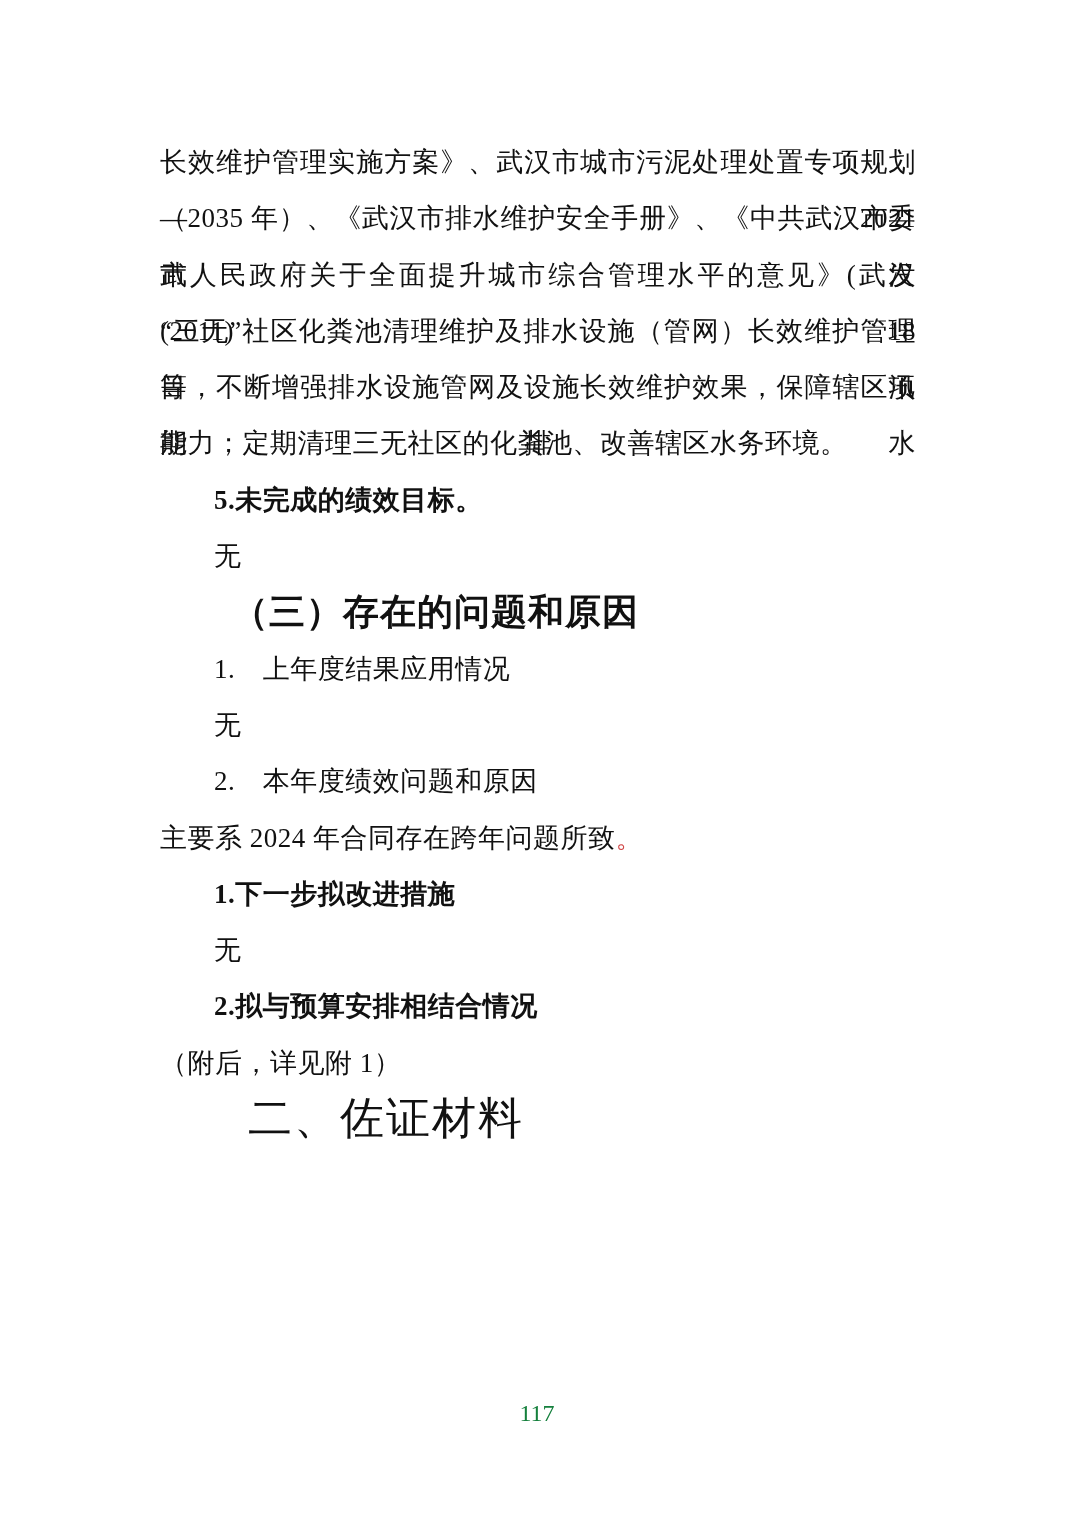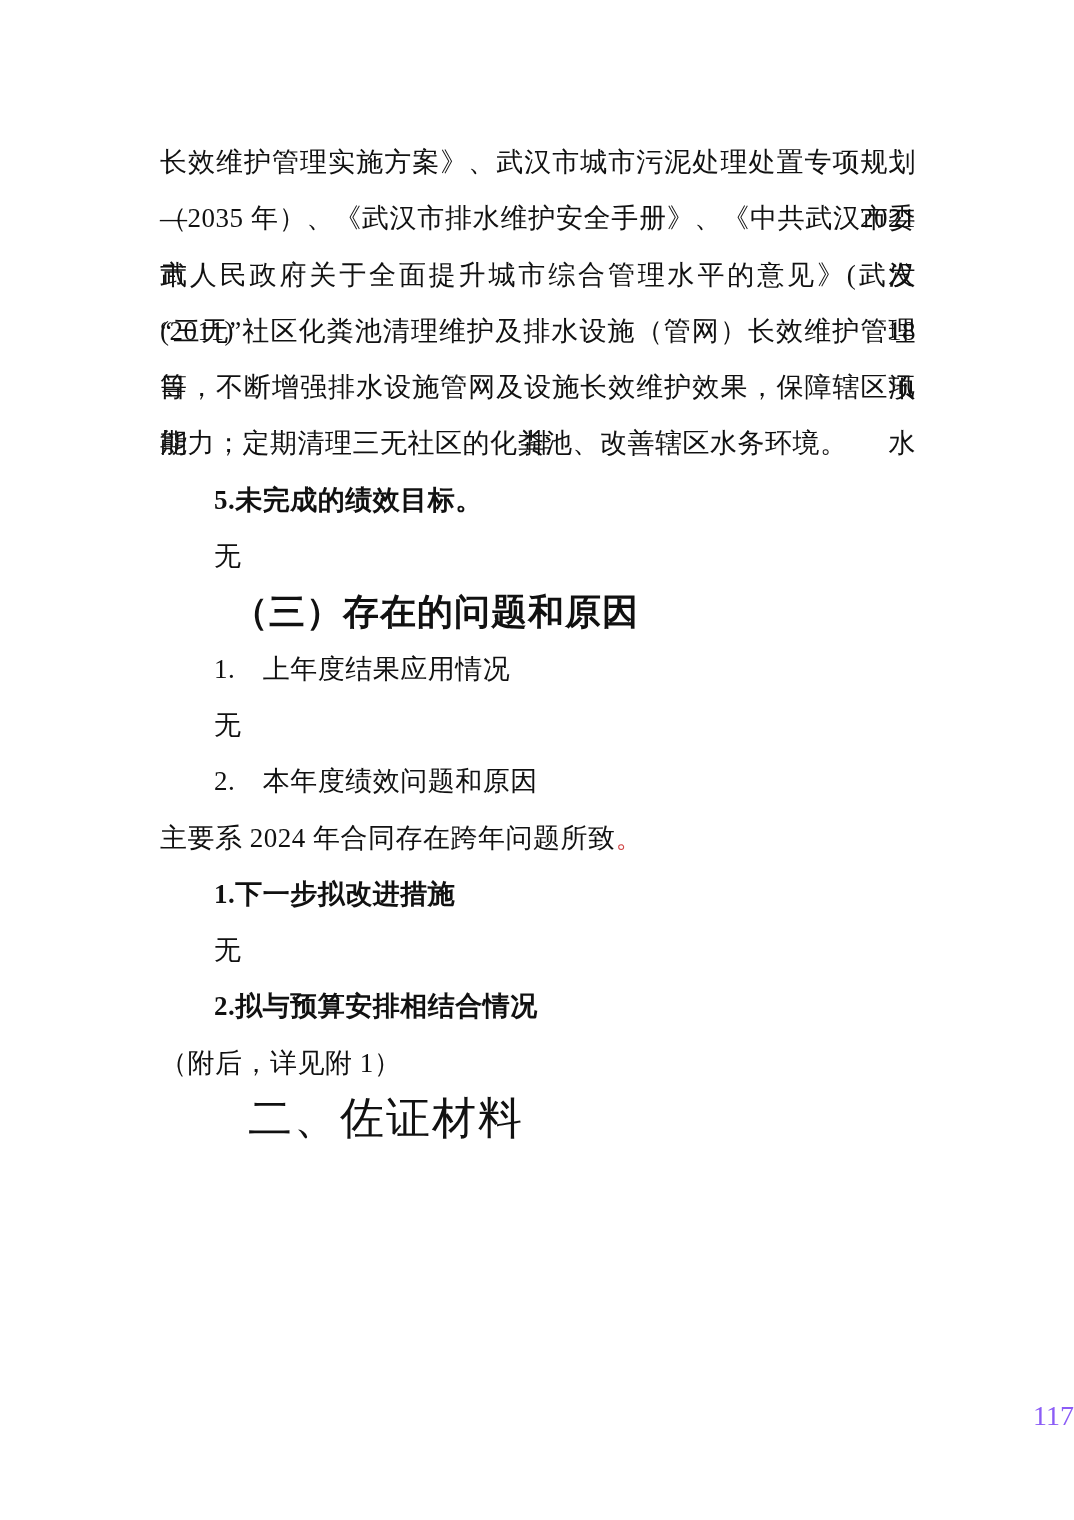--- a/index.html
+++ b/index.html
@@ -50,23 +50,23 @@
     letter-spacing: 2px;
   }
   .red {
     color: #d04040;
   }
   .page-number {
     position: absolute;
     left: 0;
     top: 1400px;
     width: 100%;
-    text-align: right;
-    font-size: 28px;
-    color: #8b5cf6;
+    text-align: center;
+    font-size: 24px;
+    color: #15803d;
   }
 </style>
 </head>
 <body>
 
 <div class="page">
   <div class="content" id="doc-lines">
       <div class="line justify"><span>长效维护管理实施方案》、武汉市城市污泥处理处置专项规划（2021</span></div>
       <div class="line justify"><span>—2035 年）、《武汉市排水维护安全手册》、《中共武汉市委武汉</span></div>
       <div class="line justify"><span>市人民政府关于全面提升城市综合管理水平的意见》(武发(2011) 18</span></div>

